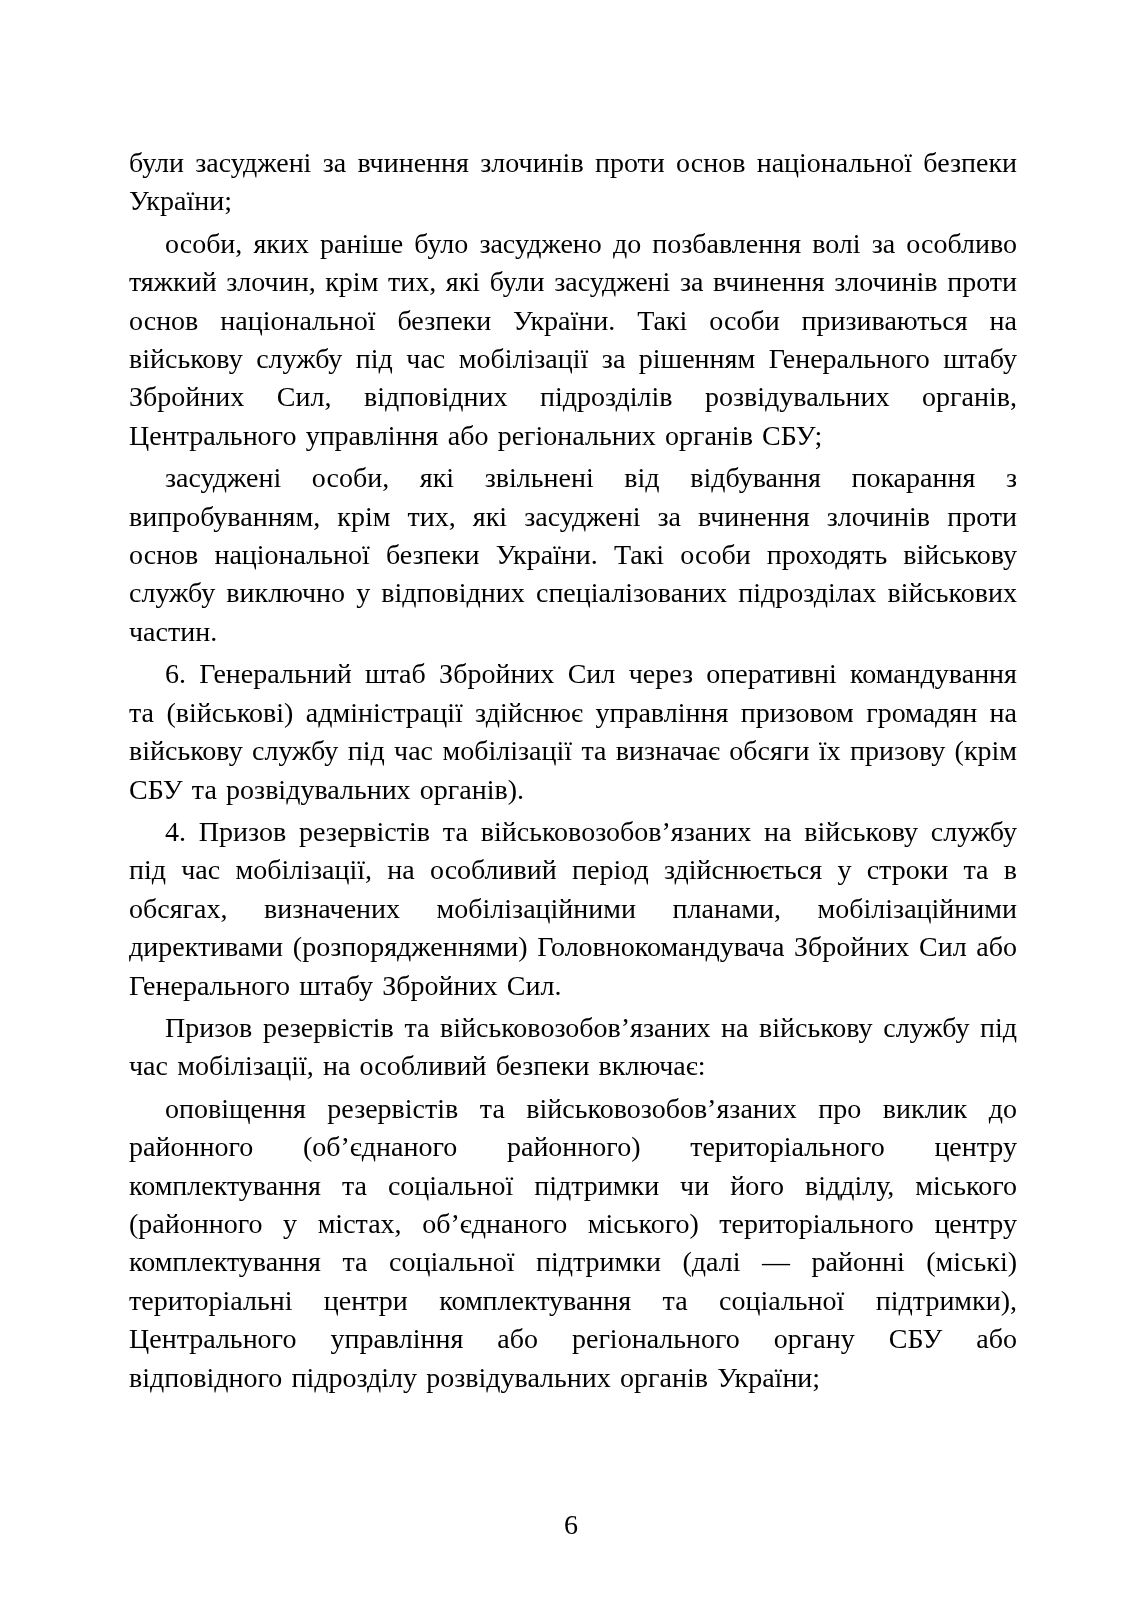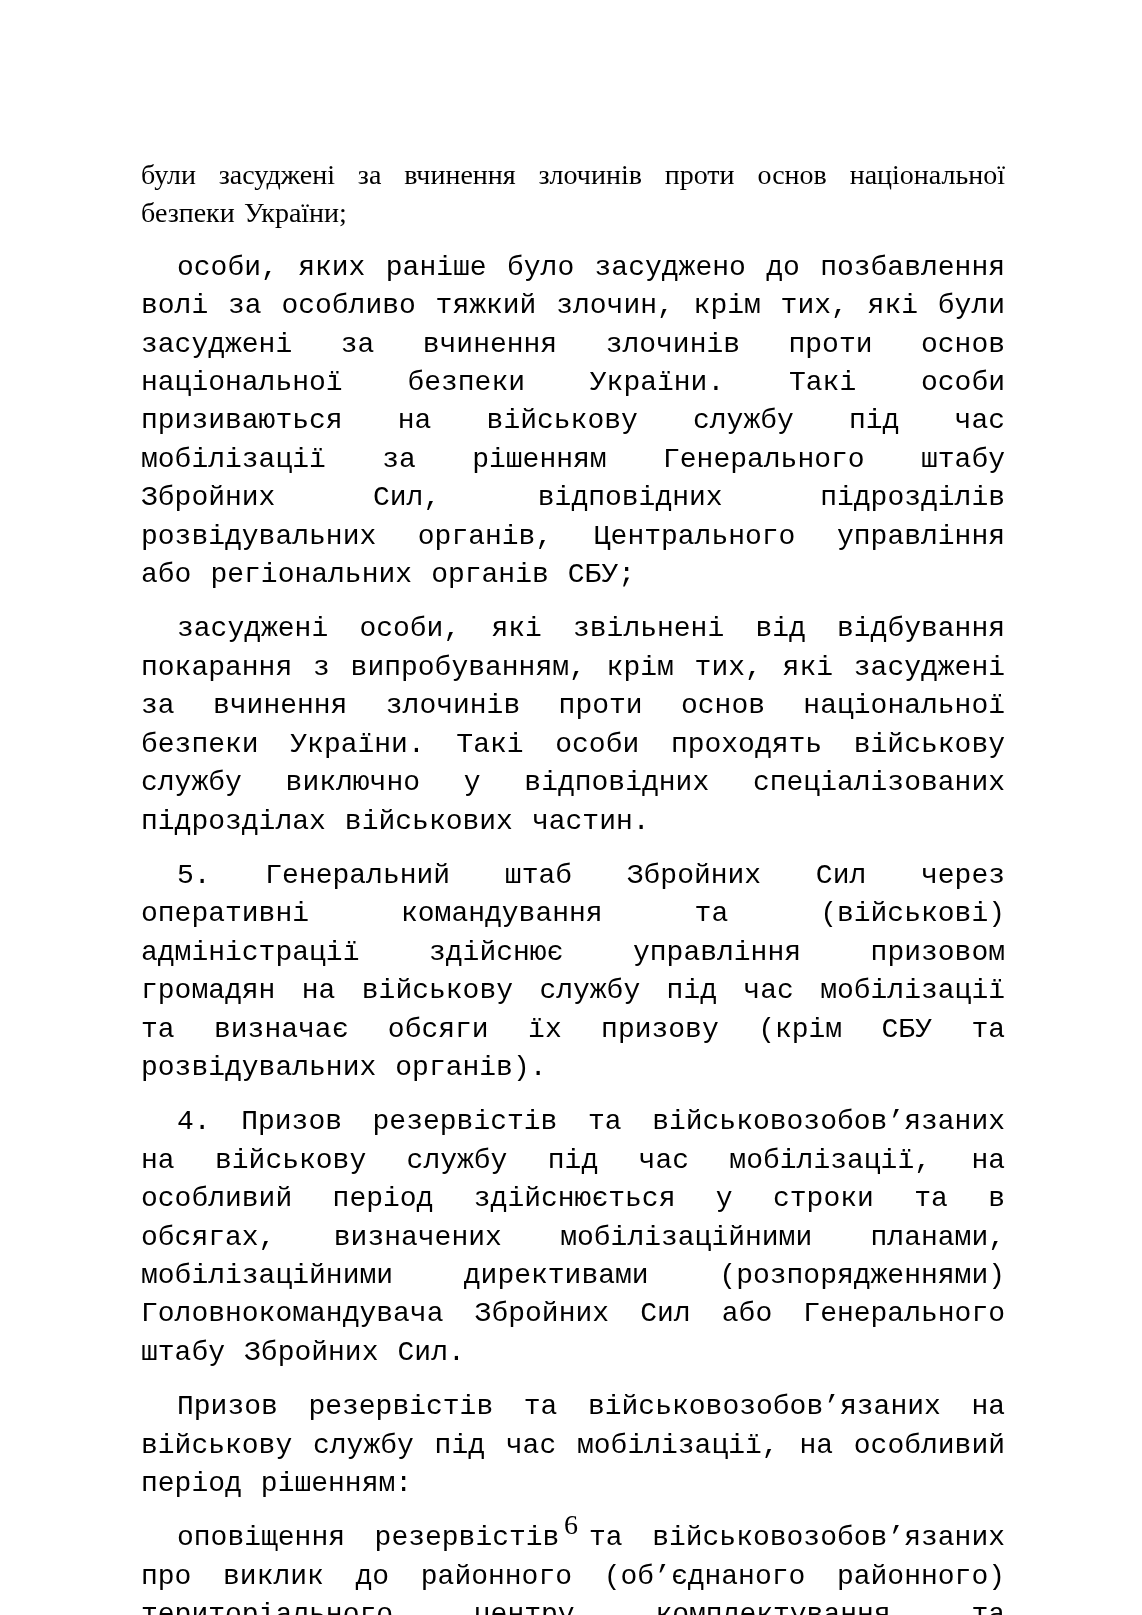--- a/index.html
+++ b/index.html
@@ -16,47 +16,46 @@
     font-family: "Liberation Serif", serif;
     overflow: hidden;
   }
   .content {
     position: absolute;
     left: 125px;
     top: 140px;
     width: 896px;
   }
   .content p {
-    margin: 16px;
+    margin: 4px;
     font-size: 28px;
     line-height: 38.4px;
     text-align: justify;
     word-spacing: 0.08em;
   }
   .content p.indent {
     text-indent: 36px;
-    font-family: Liberation Mono, monospace;
   }
   .page-number {
     position: absolute;
     top: 1506px;
     left: 0;
     width: 100%;
     text-align: center;
     font-size: 28px;
     line-height: 38px;
   }
 </style>
 </head>
 <body>
 
 <div class="page">
   <div class="content">
     <p>були засуджені за вчинення злочинів проти основ національної безпеки України;</p>
     <p class="indent">особи, яких раніше було засуджено до позбавлення волі за особливо тяжкий злочин, крім тих, які були засуджені за вчинення злочинів проти основ національної безпеки України. Такі особи призиваються на військову службу під час мобілізації за рішенням Генерального штабу Збройних Сил, відповідних підрозділів розвідувальних органів, Центрального управління або регіональних органів СБУ;</p>
     <p class="indent">засуджені особи, які звільнені від відбування покарання з випробуванням, крім тих, які засуджені за вчинення злочинів проти основ національної безпеки України. Такі особи проходять військову службу виключно у відповідних спеціалізованих підрозділах військових частин.</p>
-    <p class="indent">5. Генеральний штаб Збройних Сил через оперативні командування та (військові) адміністрації здійснює управління призовом громадян на військову службу під час мобілізації та визначає обсяги їх призову (крім СБУ та розвідувальних органів).</p>
+    <p class="indent">6. Генеральний штаб Збройних Сил через оперативні командування та (військові) адміністрації здійснює управління призовом громадян на військову службу під час мобілізації та визначає обсяги їх призову (крім СБУ та розвідувальних органів).</p>
     <p class="indent">4. Призов резервістів та військовозобов’язаних на військову службу під час мобілізації, на особливий період здійснюється у строки та в обсягах, визначених мобілізаційними планами, мобілізаційними директивами (розпорядженнями) Головнокомандувача Збройних Сил або Генерального штабу Збройних Сил.</p>
-    <p class="indent">Призов резервістів та військовозобов’язаних на військову службу під час мобілізації, на особливий період рішенням:</p>
+    <p class="indent">Призов резервістів та військовозобов’язаних на військову службу під час мобілізації, на особливий безпеки включає:</p>
     <p class="indent">оповіщення резервістів та військовозобов’язаних про виклик до районного (об’єднаного районного) територіального центру комплектування та соціальної підтримки чи його відділу, міського (районного у містах, об’єднаного міського) територіального центру комплектування та соціальної підтримки (далі — районні (міські) територіальні центри комплектування та соціальної підтримки), Центрального управління або регіонального органу СБУ або відповідного підрозділу розвідувальних органів України;</p>
   </div>
   <div class="page-number">6</div>
 </div>
 
 </body></html>

